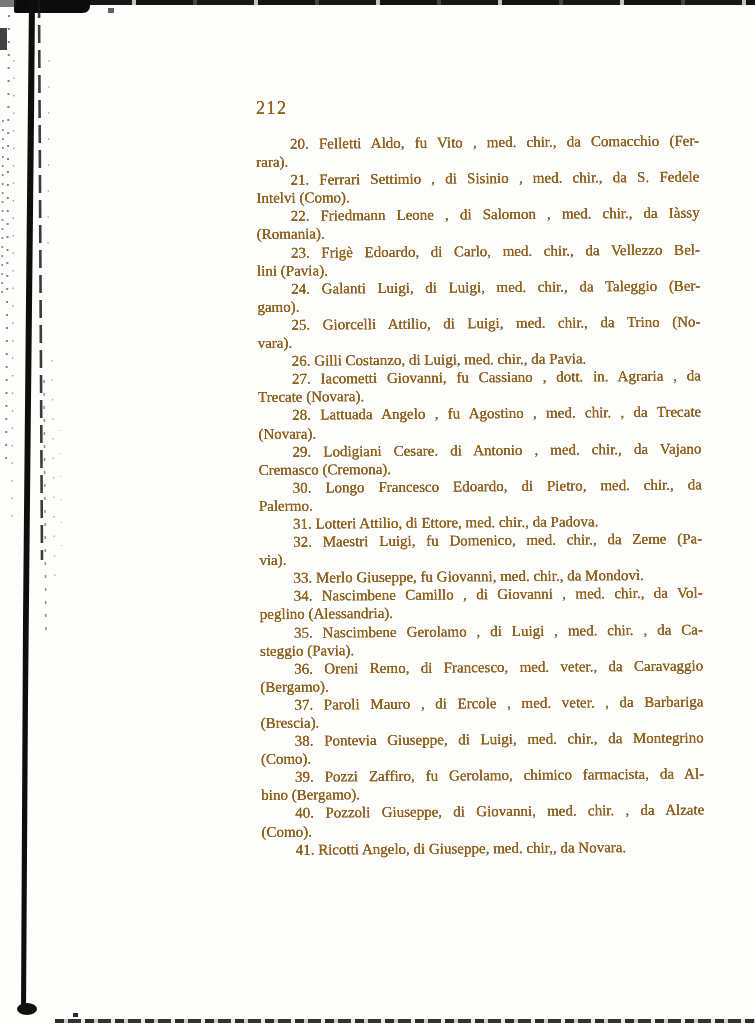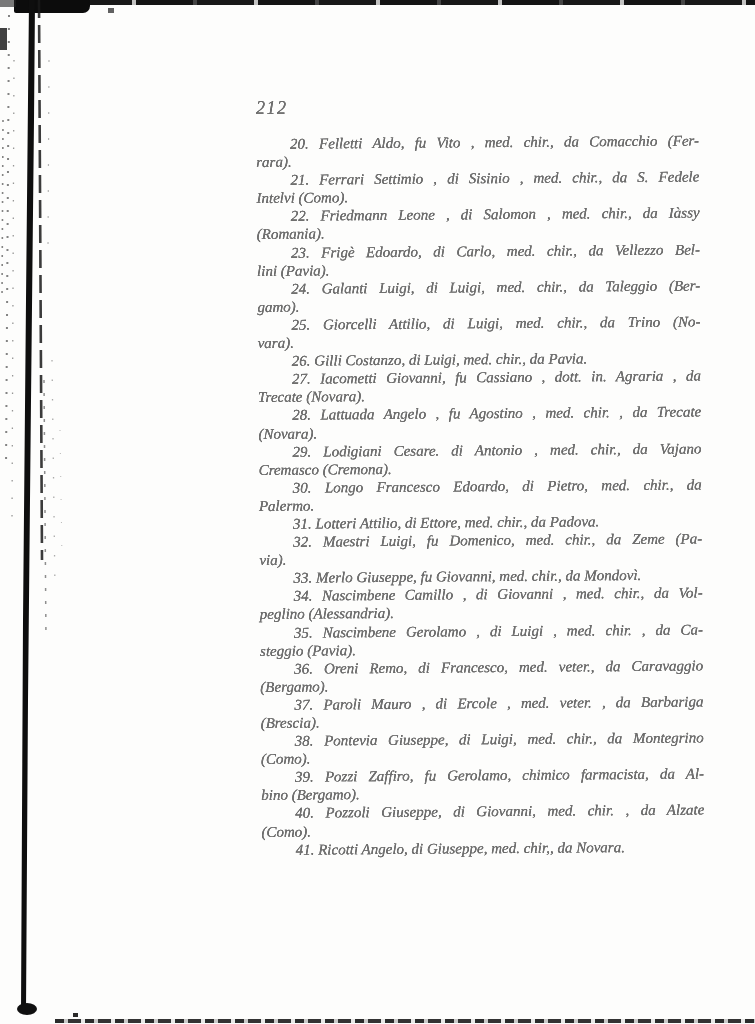--- a/index.html
+++ b/index.html
@@ -6,22 +6,21 @@
   body {
     width: 755px; height: 1024px;
     background: #ffffff;
     font-family: "Liberation Serif", "DejaVu Serif", serif;
   }
   .page {
     position: relative;
     width: 755px; height: 1024px;
     background: #fdfdfc;
     overflow: hidden;
-    color: #737373;
-    font-style: italic;
+    color: #a16207;
   }
   
   .top-edge {
     position: absolute; top: 0; left: 14px; right: 0; height: 5px;
     background: repeating-linear-gradient(90deg,
       #141414 0 57px, #454545 57px 61px,
       #181818 61px 118px, rgba(20,20,20,0.25) 118px 122px);
   }
   .corner-blob {
     position: absolute; top: 0; left: 14px; width: 76px; height: 13px;

